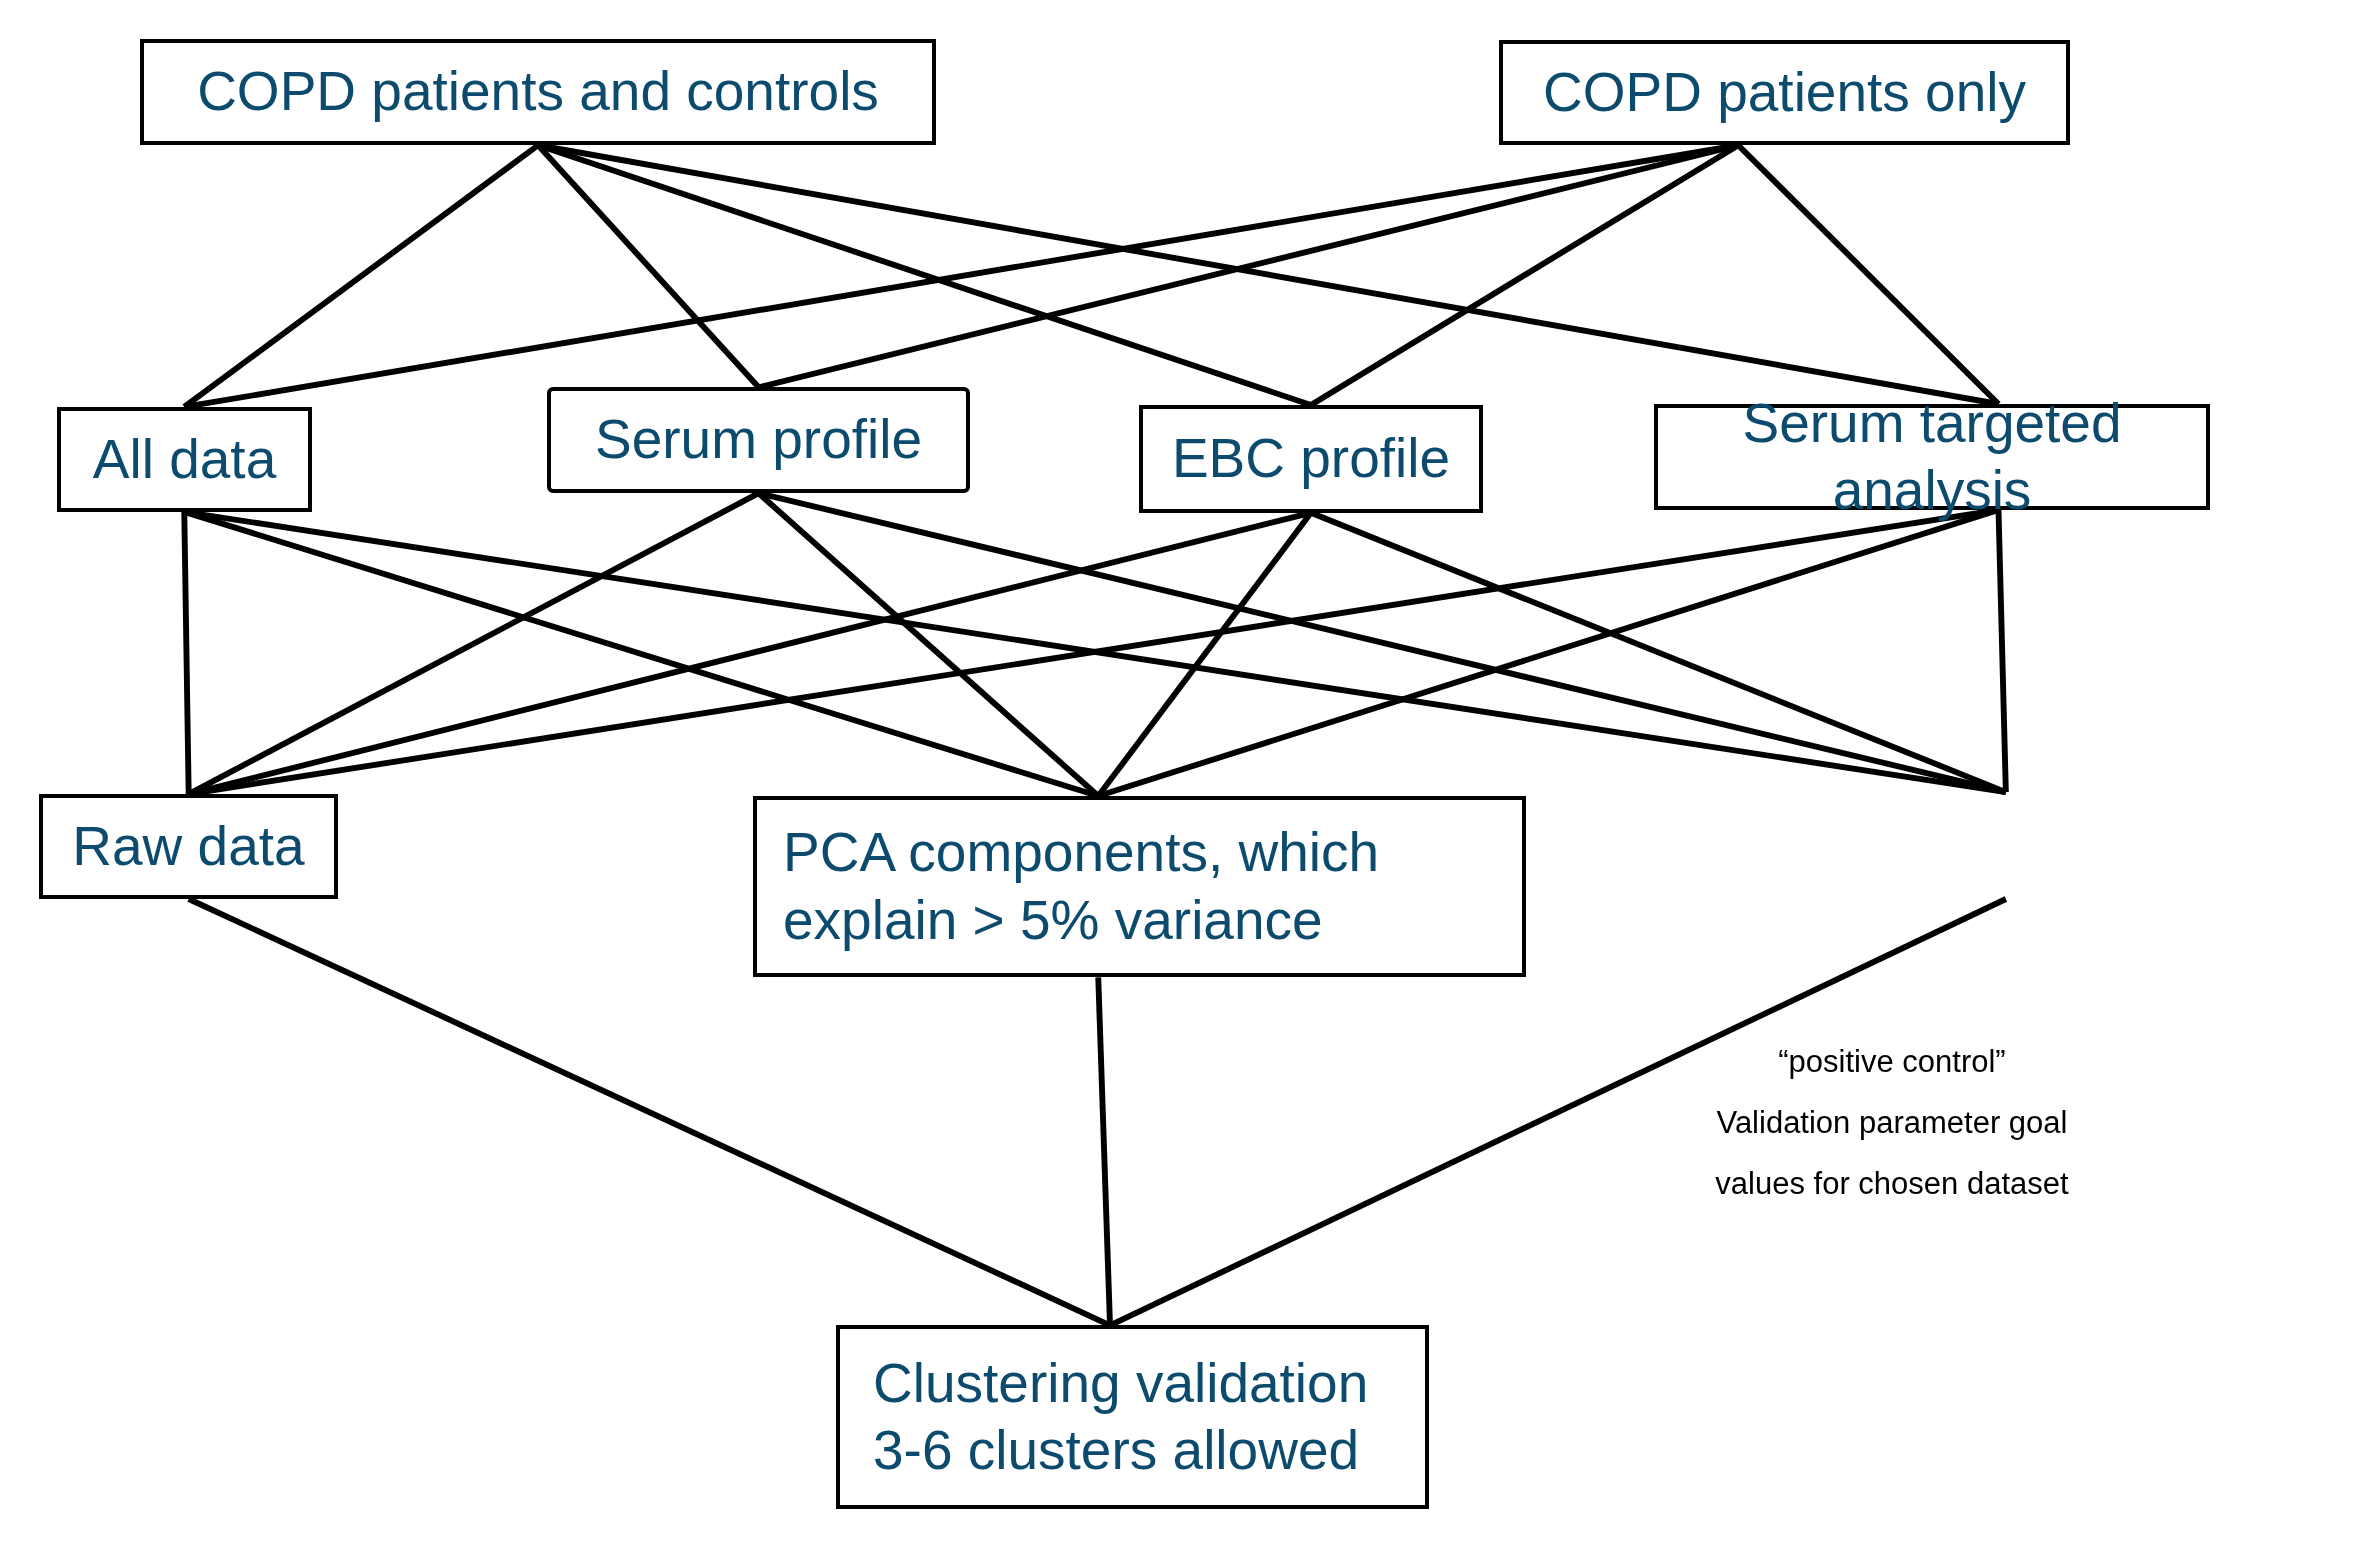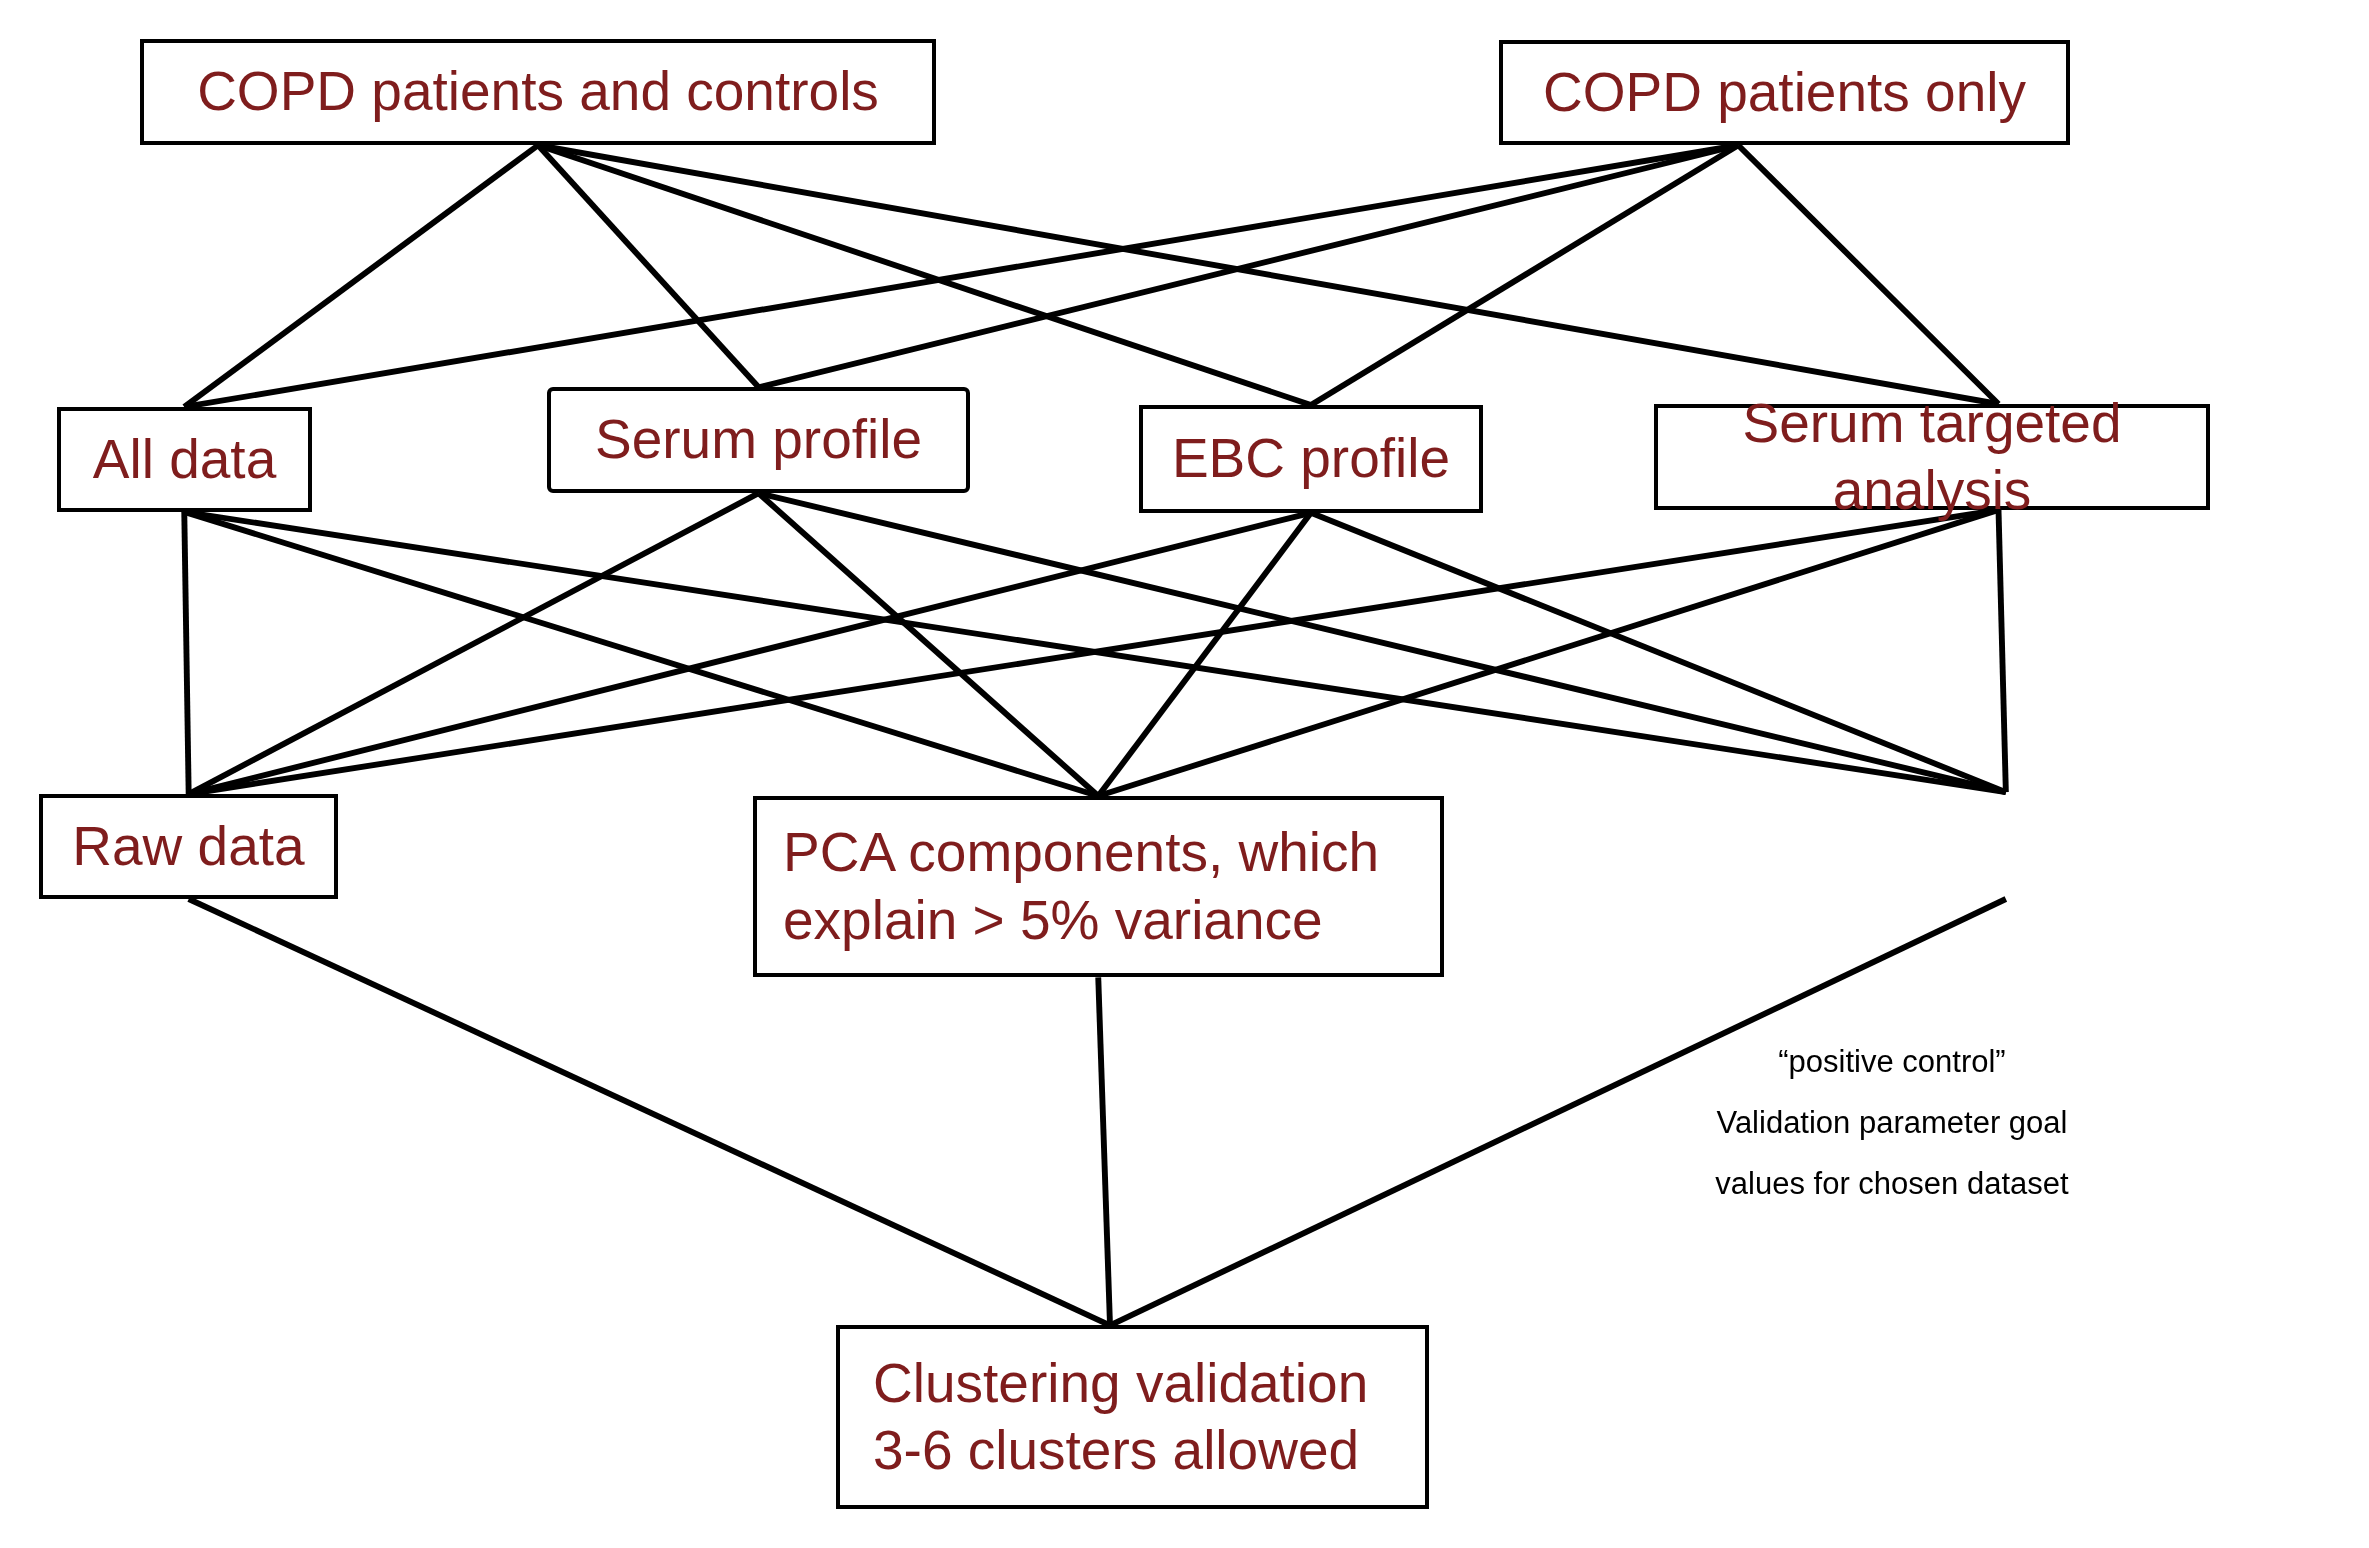--- a/index.html
+++ b/index.html
@@ -24,21 +24,21 @@
   }
   .node {
     position: absolute;
     box-sizing: border-box;
     background: #ffffff;
     border: 4.9px solid #000000;
     display: flex;
     align-items: center;
     justify-content: center;
     text-align: center;
-    color: #7f1d1d;
+    color: #0c4a6e;
     font-size: 55px;
     line-height: 1.22;
     white-space: pre-line;
     z-index: 2;
   }
   .node.left-align {
     justify-content: flex-start;
     text-align: left;
     padding-left: 33px;
     padding-right: 9.8px;
@@ -87,18 +87,18 @@
     <div>Validation parameter goal</div>
     <div>values for chosen dataset</div>
   </div>
 <div class="node" style="left: 140px; top: 39px; width: 796px; height: 106px;">COPD patients and controls</div>
     <div class="node" style="left: 1499px; top: 40px; width: 571px; height: 105px;">COPD patients only</div>
     <div class="node" style="left: 57px; top: 407px; width: 255px; height: 105px;">All data</div>
     <div class="node" style="left: 547px; top: 387px; width: 423px; height: 106px; border-radius: 6px;">Serum profile</div>
     <div class="node" style="left: 1139px; top: 405px; width: 344px; height: 108px;">EBC profile</div>
     <div class="node" style="left: 1654px; top: 404px; width: 556px; height: 106px;">Serum targeted analysis</div>
     <div class="node" style="left: 39px; top: 794px; width: 299px; height: 105px;">Raw data</div>
-    <div class="node left-align" style="left: 753px; top: 796px; width: 691px; height: 181px; padding-left: 26px;">PCA components, which
+    <div class="node left-align" style="left: 753px; top: 796px; width: 773px; height: 181px; padding-left: 26px;">PCA components, which
 explain &gt; 5% variance</div>
     <div class="node left-align" style="left: 814px; top: 1325px; width: 593px; height: 184px; margin-left: 22px;">Clustering validation
 3-6 clusters allowed</div>
   </div>
 
 
 </body></html>

